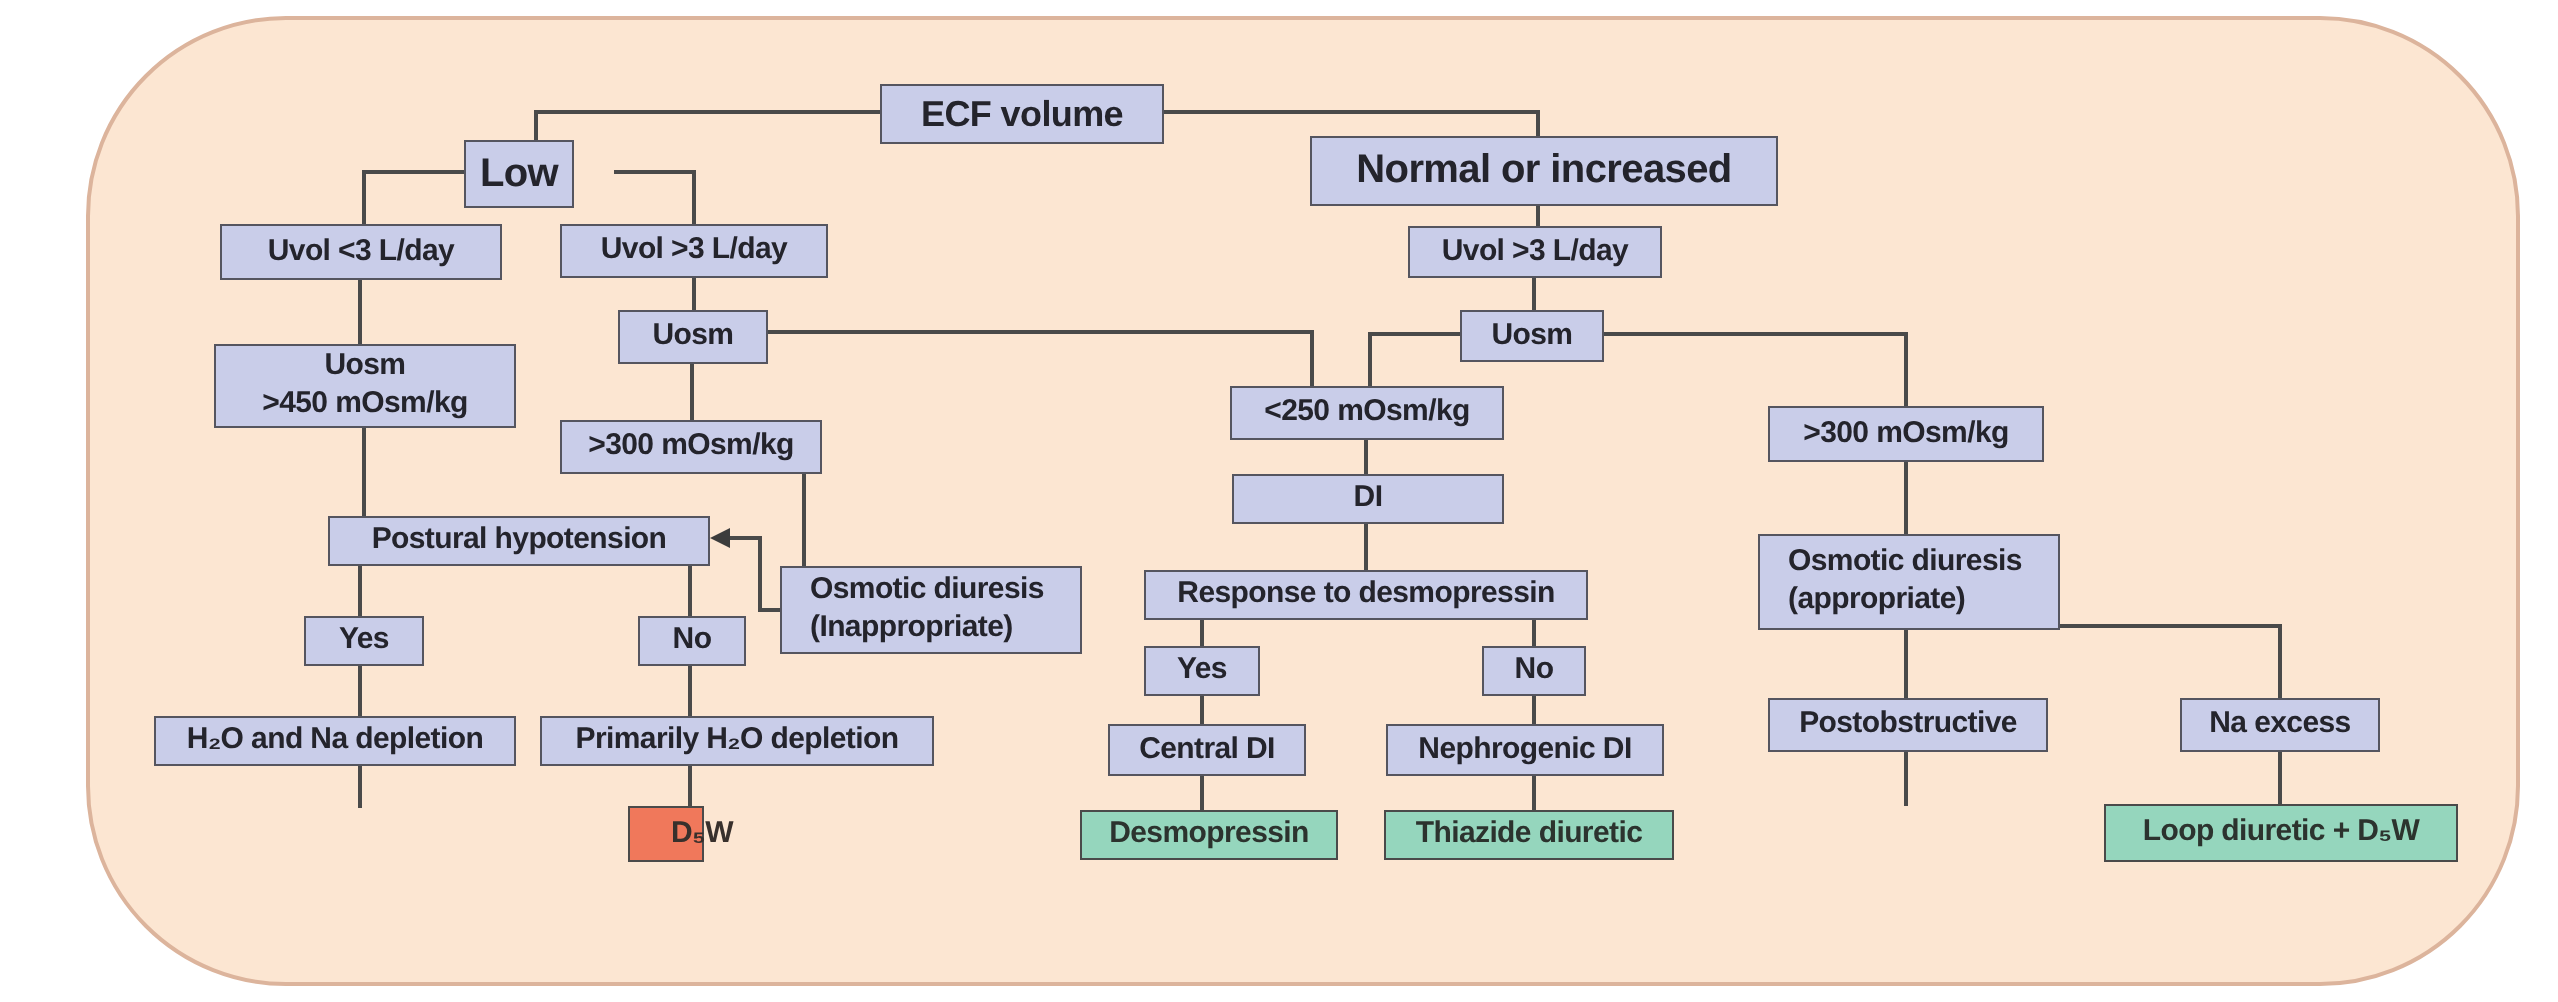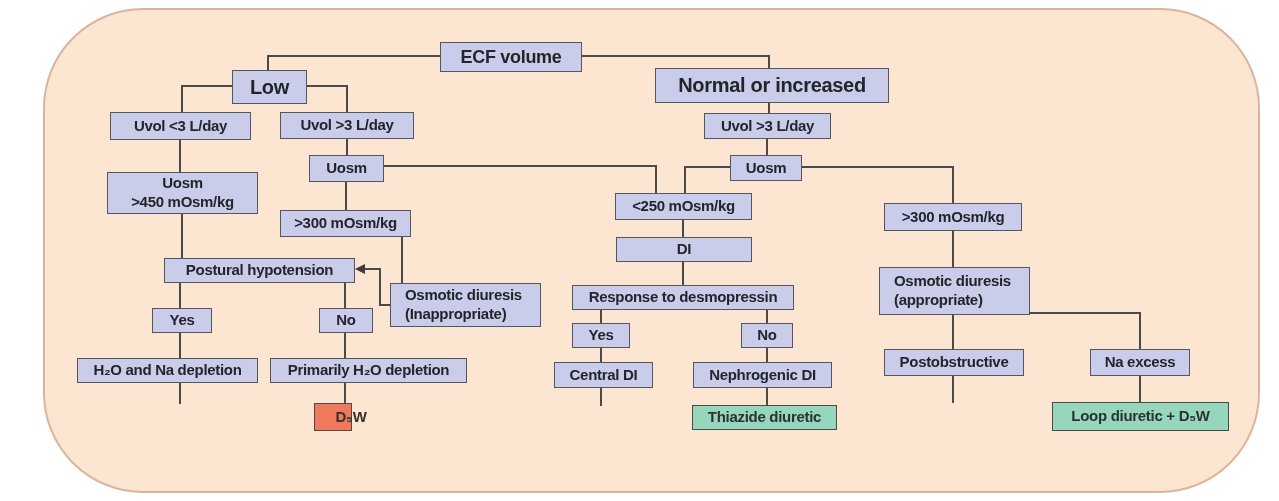--- a/index.html
+++ b/index.html
@@ -80,21 +80,21 @@
   <div class="v" style="left:754px;top:347px;height:16px;"></div>
   <div class="v" style="left:754px;top:387px;height:19px;"></div>
   <div class="v" style="left:940px;top:230px;height:38px;"></div>
   <div class="v" style="left:940px;top:314px;height:36px;"></div>
   <div class="h" style="left:1017px;top:312px;width:112px;"></div>
   <div class="v" style="left:1127px;top:312px;height:38px;"></div>
   <div class="v" style="left:940px;top:375px;height:28px;"></div>
   <div class="v" style="left:1127px;top:375px;height:28px;"></div>
 
   <div class="node mid" style="left:428px;top:42px;width:142px;height:30px;">ECF volume</div>
-  <div class="node big" style="left:220px;top:70px;width:75px;height:34px;">Low</div>
+  <div class="node big" style="left:220px;top:70px;width:55px;height:34px;">Low</div>
   <div class="node big" style="left:643px;top:68px;width:234px;height:35px;">Normal or increased</div>
   <div class="node" style="left:98px;top:112px;width:141px;height:28px;">Uvol &lt;3 L/day</div>
   <div class="node" style="left:268px;top:112px;width:134px;height:27px;">Uvol &gt;3 L/day</div>
   <div class="node" style="left:692px;top:113px;width:127px;height:26px;">Uvol &gt;3 L/day</div>
   <div class="node" style="left:297px;top:155px;width:75px;height:27px;">Uosm</div>
   <div class="node" style="left:718px;top:155px;width:72px;height:26px;">Uosm</div>
   <div class="node" style="left:95px;top:172px;width:151px;height:42px;">Uosm
 &gt;450 mOsm/kg</div>
   <div class="node" style="left:268px;top:210px;width:131px;height:27px;">&gt;300 mOsm/kg</div>
   <div class="node" style="left:603px;top:193px;width:137px;height:27px;">&lt;250 mOsm/kg</div>
@@ -110,15 +110,16 @@
   <div class="node" style="left:307px;top:308px;width:54px;height:25px;">No</div>
   <div class="node" style="left:560px;top:323px;width:58px;height:25px;">Yes</div>
   <div class="node" style="left:729px;top:323px;width:52px;height:25px;">No</div>
   <div class="node" style="left:65px;top:358px;width:181px;height:25px;">H₂O and Na depletion</div>
   <div class="node" style="left:258px;top:358px;width:197px;height:25px;">Primarily H₂O depletion</div>
   <div class="node" style="left:542px;top:362px;width:99px;height:26px;text-align:center;">Central DI</div>
   <div class="node" style="left:681px;top:362px;width:139px;height:26px;">Nephrogenic DI</div>
   <div class="node" style="left:872px;top:349px;width:140px;height:27px;">Postobstructive</div>
   <div class="node" style="left:1078px;top:349px;width:100px;height:27px;">Na excess</div>
   <div class="node orange" style="left:302px;top:403px;width:36px;height:28px;padding-left:36px;">D₅W</div>
+  <div class="node green" style="left:528px;top:405px;width:129px;height:25px;">Desmopressin</div>
   <div class="node green" style="left:680px;top:405px;width:145px;height:25px;">Thiazide diuretic</div>
   <div class="node green" style="left:1040px;top:402px;width:177px;height:29px;">Loop diuretic + D₅W</div>
 </div>
 
 </body></html>

